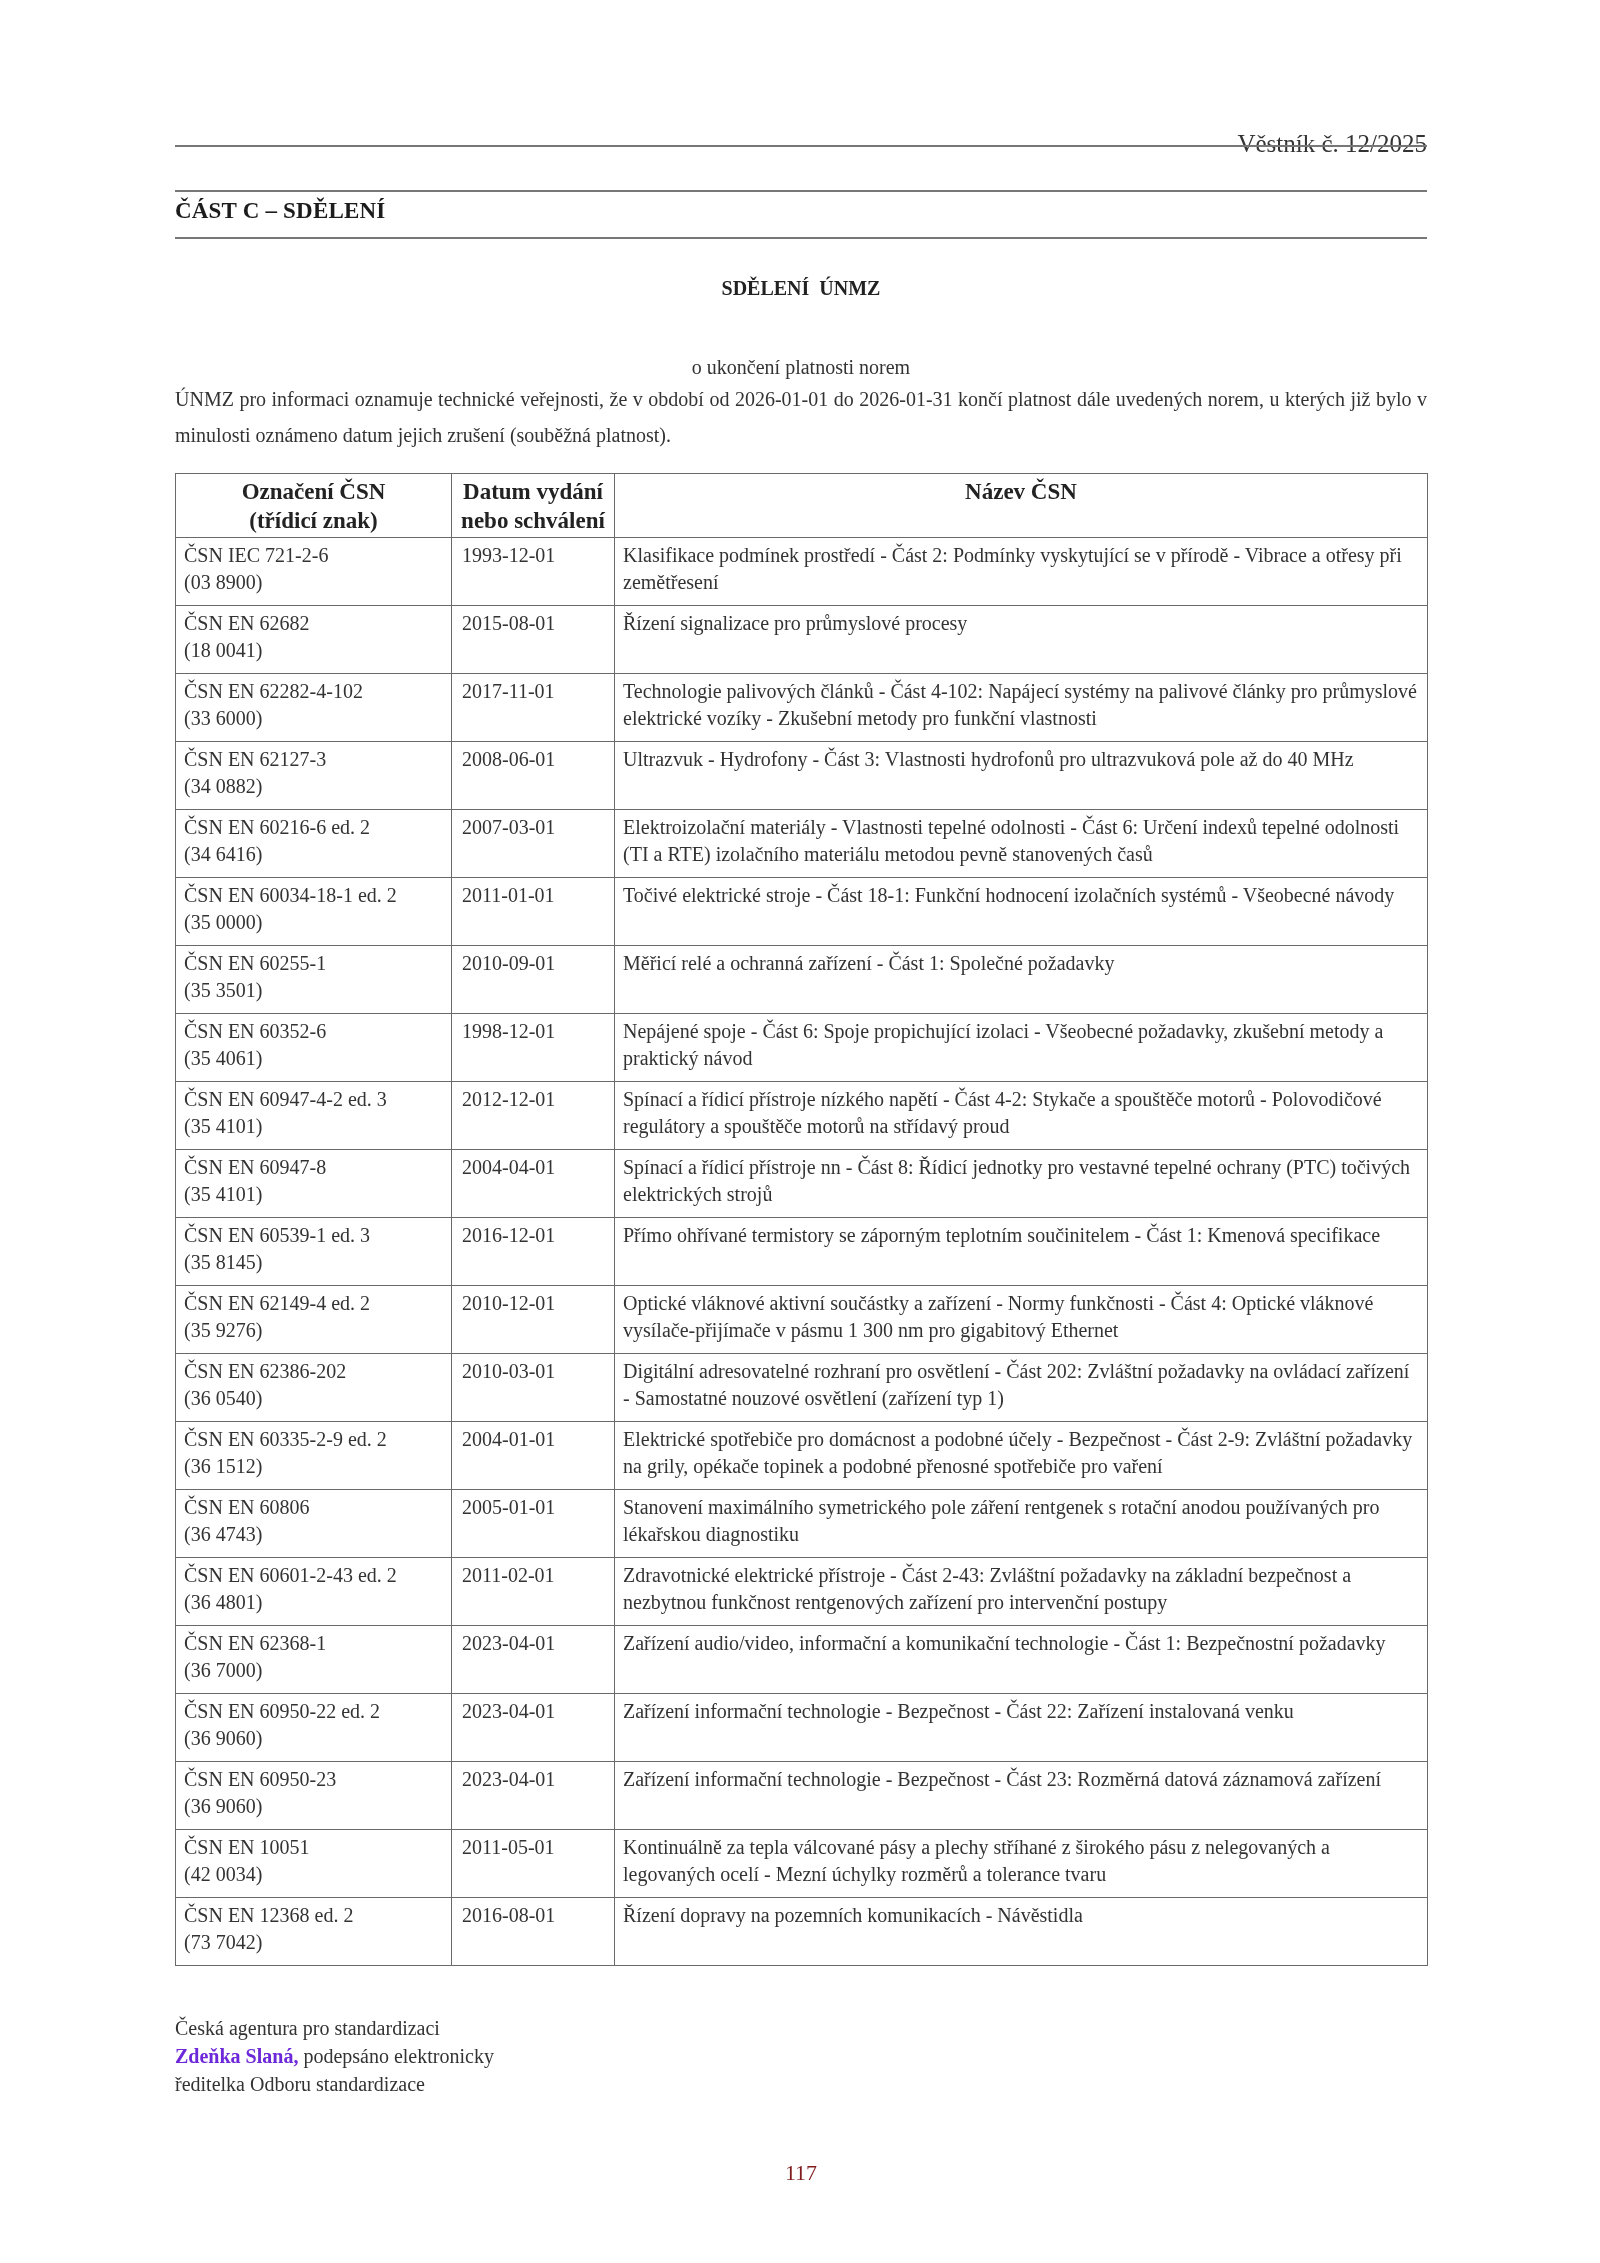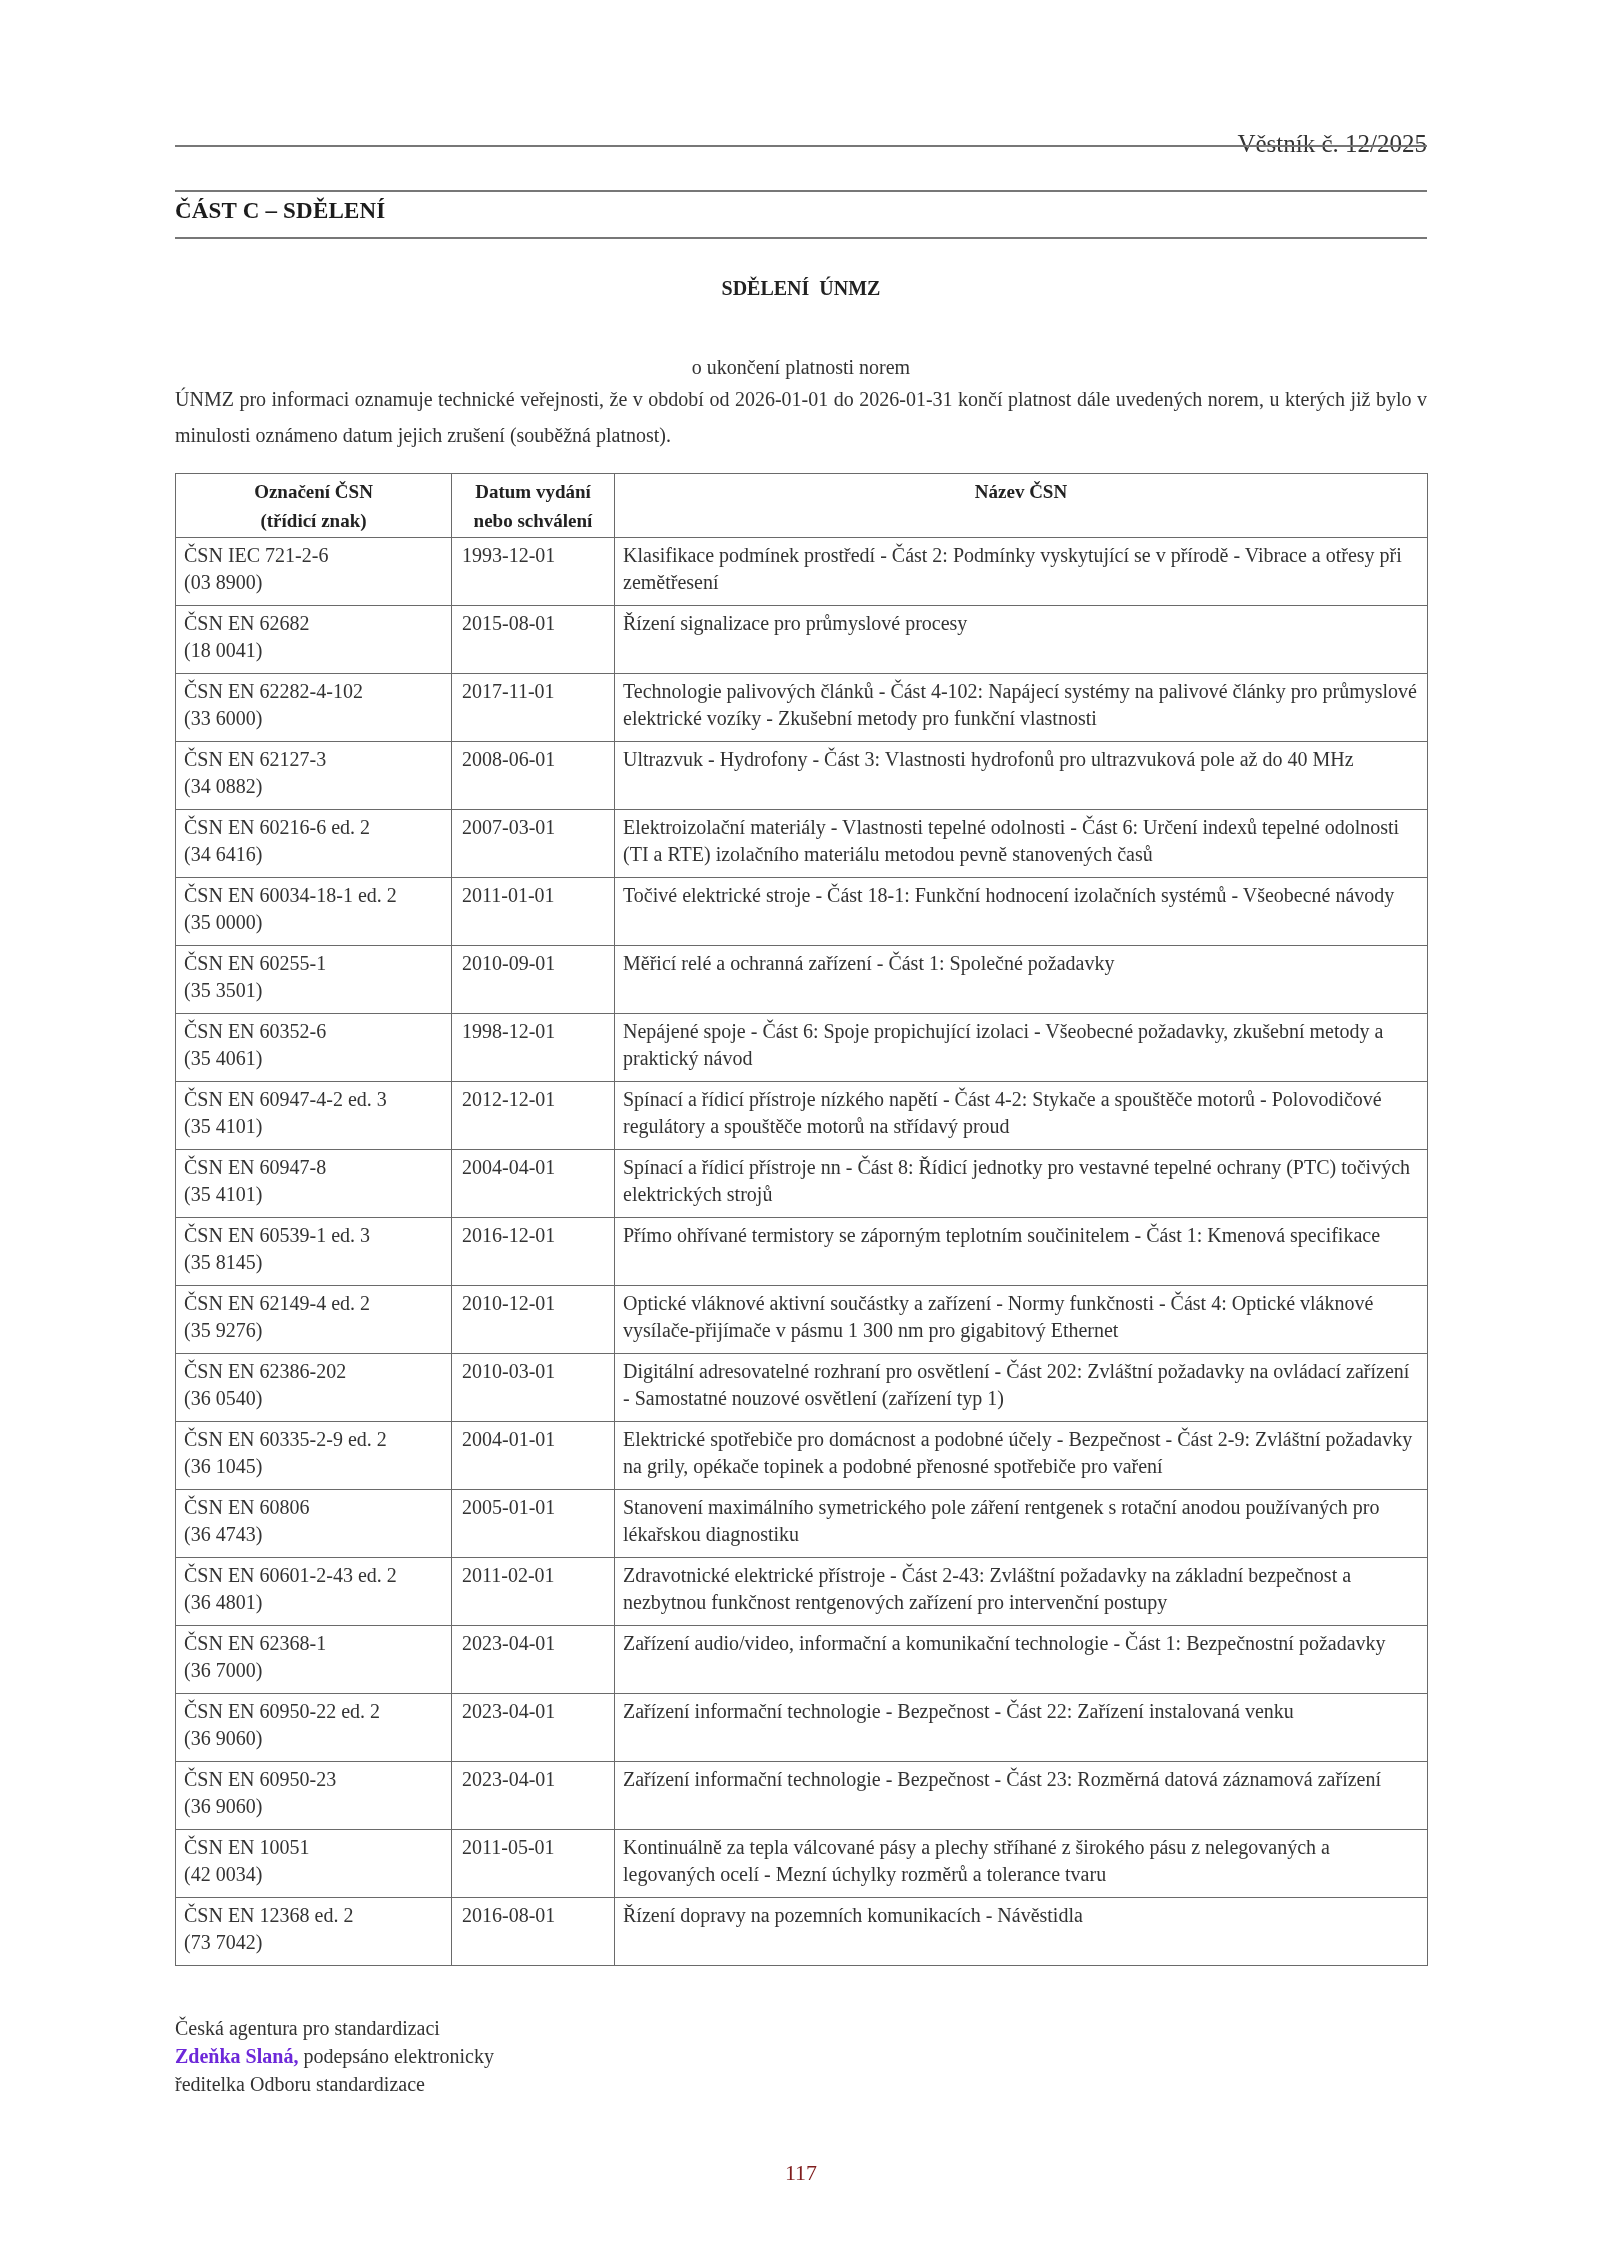--- a/index.html
+++ b/index.html
@@ -34,21 +34,21 @@
     position: absolute; top: 473px; left: 0; width: 1252px;
     border-collapse: collapse; table-layout: fixed;
     font-size: 20px; color: #333;
   }
   table.norms th, table.norms td {
     border: 1.5px solid #6a6a6a; vertical-align: top;
     padding: 4px 8px 0 8px; line-height: 27px;
   }
   table.norms th {
     font-weight: bold; text-align: center; color: #222;
-    font-size: 19px; line-height: 29px; padding-top: 3px; height: 60px;
+    font-size: 23px; line-height: 29px; padding-top: 3px; height: 60px;
   }
   table.norms td { height: 63px; }
   table.norms td.date { padding-left: 10px; }
   col.c1 { width: 276px; }
   col.c2 { width: 163px; }
   col.c3 { width: 813px; }
   .signature {
     position: absolute; top: 2014px; left: 0; width: 1252px; text-align: left;
     font-size: 20px; line-height: 28px; color: #333;
   }
@@ -153,21 +153,21 @@
           <td><span>ČSN EN 62149-4 ed. 2</span><br><span>(35 9276)</span></td>
           <td class="date">2010-12-01</td>
           <td>Optické vláknové aktivní součástky a zařízení - Normy funkčnosti - Část 4: Optické vláknové vysílače-přijímače v pásmu 1 300 nm pro gigabitový Ethernet</td>
         </tr>
         <tr>
           <td><span>ČSN EN 62386-202</span><br><span>(36 0540)</span></td>
           <td class="date">2010-03-01</td>
           <td>Digitální adresovatelné rozhraní pro osvětlení - Část 202: Zvláštní požadavky na ovládací zařízení - Samostatné nouzové osvětlení (zařízení typ 1)</td>
         </tr>
         <tr>
-          <td><span>ČSN EN 60335-2-9 ed. 2</span><br><span>(36 1045)</span></td>
+          <td><span>ČSN EN 60335-2-9 ed. 2</span><br><span>(36 1512)</span></td>
           <td class="date">2004-01-01</td>
           <td>Elektrické spotřebiče pro domácnost a podobné účely - Bezpečnost - Část 2-9: Zvláštní požadavky na grily, opékače topinek a podobné přenosné spotřebiče pro vaření</td>
         </tr>
         <tr>
           <td><span>ČSN EN 60806</span><br><span>(36 4743)</span></td>
           <td class="date">2005-01-01</td>
           <td>Stanovení maximálního symetrického pole záření rentgenek s rotační anodou používaných pro lékařskou diagnostiku</td>
         </tr>
         <tr>
           <td><span>ČSN EN 60601-2-43 ed. 2</span><br><span>(36 4801)</span></td>

